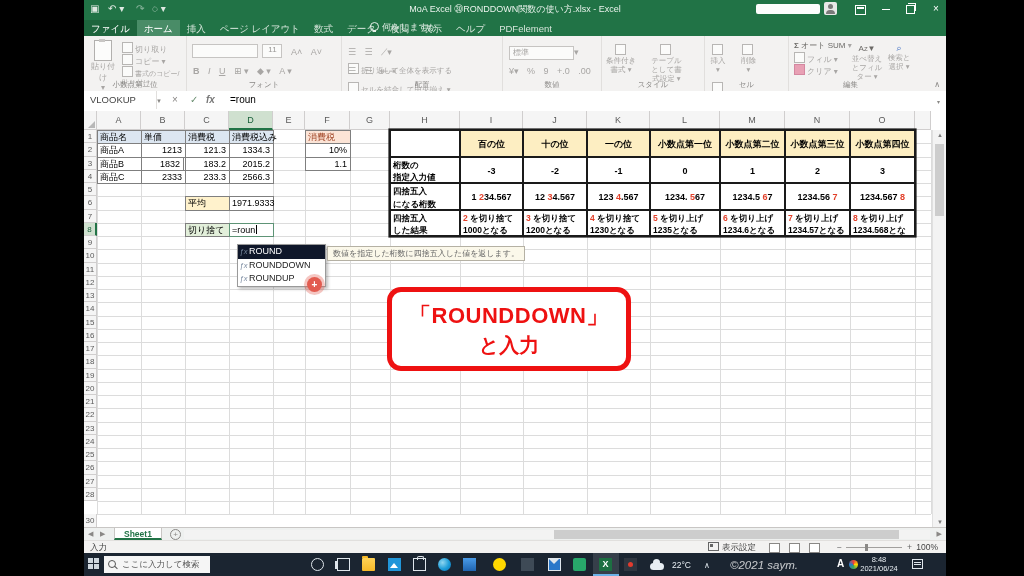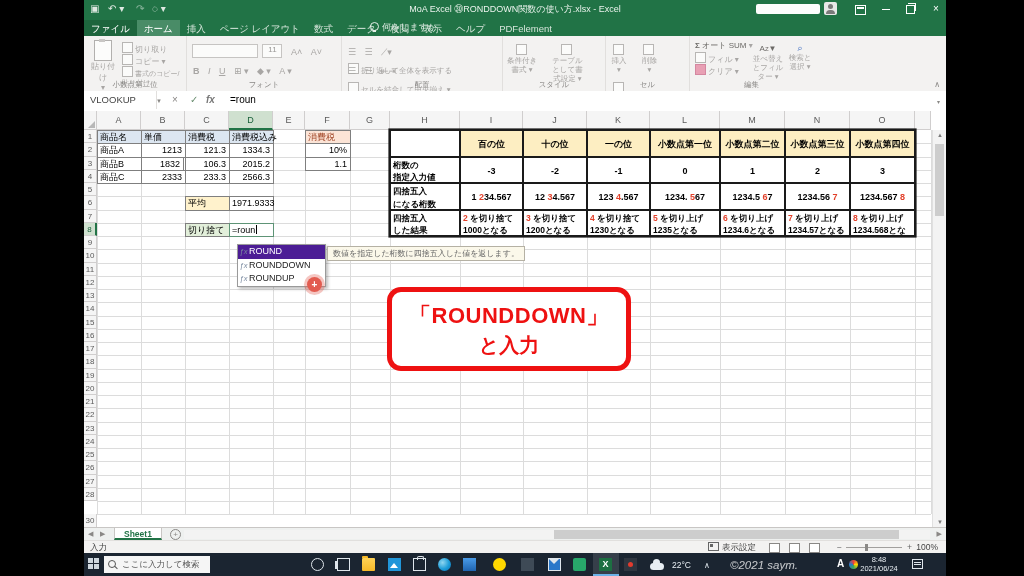--- a/index.html
+++ b/index.html
@@ -86,21 +86,21 @@
   .tcell{position:absolute;border:1px solid #1a1a1a;box-sizing:border-box;font-size:9px;color:#000;overflow:hidden;}
   .tcell.hdr{background:#fdeec2;font-weight:bold;text-align:center;}
   .tcell.ctr{text-align:center;font-weight:bold;}
   .tcell.lines{font-size:8.5px;line-height:12.5px;padding:1px 0 0 2px;font-weight:bold;}
   .diag{background:linear-gradient(to bottom right,transparent calc(50% - .6px),#666 calc(50% - .6px),#666 calc(50% + .6px),transparent calc(50% + .6px));}
 
   
   #dropdown{position:absolute;left:153px;top:133px;width:87px;background:#fff;border:1px solid #9a9a9a;box-shadow:2px 2px 3px rgba(0,0,0,.25);z-index:30;}
   .dditem{height:13.5px;line-height:13.5px;font-size:9px;color:#222;white-space:nowrap;}
   .dditem .fxi{display:inline-block;width:11px;font-size:7.5px;color:#7a8aa0;font-style:italic;text-align:center;}
-  .dditem.sel{background:#4c1d95;color:#fff;}
+  .dditem.sel{background:#0f172a;color:#fff;}
   #ddtooltip{position:absolute;left:243px;top:135px;background:#fbf8ea;border:1px solid #b5b1a4;font-size:8px;color:#666;
              padding:1px 5px;white-space:nowrap;z-index:30;}
   #clickbadge{position:absolute;left:223px;top:166px;width:15px;height:15px;border-radius:50%;background:#e25c50;
               box-shadow:0 0 0 3px rgba(226,92,80,.35);z-index:31;color:#fff;font-size:10px;line-height:15px;text-align:center;font-weight:bold;}
 
   
   #annotation{position:absolute;left:303px;top:176px;width:244px;height:84px;background:#fff;border:5px solid #ee1111;
               border-radius:14px;z-index:40;text-align:center;box-sizing:border-box;}
   #annotation .a1{font-size:22px;font-weight:bold;color:#ee1111;margin-top:9px;line-height:30px;letter-spacing:0.5px;}
   #annotation .a2{font-size:20px;font-weight:bold;color:#ee1111;line-height:28px;}
@@ -241,20 +241,31 @@
           <span class="fmtglyph dimmer">⟋▾</span>
           <span class="rsmall" style="font-size:7.5px"><span class="ricon"></span><span>折り返して全体を表示する</span></span>
         </div>
         <div style="position:absolute;left:6px;top:24px">
           <span class="fmtglyph dimmer">☰</span>
           <span class="fmtglyph dimmer">☰</span>
           <span class="fmtglyph dimmer">⇤⇥</span>
           <span class="rsmall" style="font-size:7.5px"><span class="ricon"></span><span>セルを結合して中央揃え</span> ▾</span>
         </div>
         <div class="glabel">配置</div>
+      </div>
+      <div class="rgroup" style="width:98px">
+        <div style="position:absolute;left:6px;top:5px"><span class="numbox">標準</span><span class="fmtglyph dimmer"> ▾</span></div>
+        <div style="position:absolute;left:6px;top:24px">
+          <span class="fmtglyph dimmer">¥▾</span>
+          <span class="fmtglyph dimmer">%</span>
+          <span class="fmtglyph dimmer">9</span>
+          <span class="fmtglyph dimmer">+.0</span>
+          <span class="fmtglyph dimmer">.00</span>
+        </div>
+        <div class="glabel">数値</div>
       </div>
       <div class="rgroup" style="width:102px">
         <div class="twoline" style="width:32px;margin-top:8px"><span class="ricon"></span><br><span>条件付き書式</span> ▾</div>
         <div class="twoline" style="width:38px;margin-top:8px"><span class="ricon"></span><br><span>テーブルとして書式設定</span> ▾</div>
         <div class="twoline" style="width:24px;margin-top:8px"><span class="ricon"></span><br><span>セルのスタイル</span> ▾</div>
         <div class="glabel">スタイル</div>
       </div>
       <div class="rgroup" style="width:83px">
         <div class="twoline" style="width:20px;margin-top:8px"><span class="ricon"></span><br><span>挿入</span><br>▾</div>
         <div class="twoline" style="width:20px;margin-top:8px"><span class="ricon"></span><br><span>削除</span><br>▾</div>
@@ -388,21 +399,21 @@
           <div class="cell hb" style="left: 101px; top: 19px; width: 45px; height: 14.25px;">消費税</div>
           <div class="cell hb" style="left: 145px; top: 19px; width: 45px; height: 14.25px;">消費税込み</div>
           <div class="cell ho" style="left: 221px; top: 19px; width: 46px; height: 14.25px;">消費税</div>
           <div class="cell b" style="left: 13px; top: 32.25px; width: 45px; height: 14.25px;">商品A</div>
           <div class="cell b r" style="left: 57px; top: 32.25px; width: 45px; height: 14.25px;">1213</div>
           <div class="cell b r" style="left: 101px; top: 32.25px; width: 45px; height: 14.25px;">121.3</div>
           <div class="cell b r" style="left: 145px; top: 32.25px; width: 45px; height: 14.25px;">1334.3</div>
           <div class="cell b r" style="left: 221px; top: 32.25px; width: 46px; height: 14.25px;">10%</div>
           <div class="cell b" style="left: 13px; top: 45.5px; width: 45px; height: 14.25px;">商品B</div>
           <div class="cell b r" style="left: 57px; top: 45.5px; width: 43px; height: 14.25px;">1832</div>
-          <div class="cell b r" style="left: 101px; top: 45.5px; width: 45px; height: 14.25px;">106.3</div>
+          <div class="cell b r" style="left: 101px; top: 45.5px; width: 45px; height: 14.25px;">183.2</div>
           <div class="cell b r" style="left: 145px; top: 45.5px; width: 45px; height: 14.25px;">2015.2</div>
           <div class="cell b r" style="left: 221px; top: 45.5px; width: 46px; height: 14.25px;">1.1</div>
           <div class="cell b" style="left: 13px; top: 58.75px; width: 45px; height: 14.25px;">商品C</div>
           <div class="cell b r" style="left: 57px; top: 58.75px; width: 45px; height: 14.25px;">2333</div>
           <div class="cell b r" style="left: 101px; top: 58.75px; width: 45px; height: 14.25px;">233.3</div>
           <div class="cell b r" style="left: 145px; top: 58.75px; width: 45px; height: 14.25px;">2566.3</div>
           <div class="cell ly" style="left: 101px; top: 85.25px; width: 45px; height: 14.25px;">平均</div>
           <div class="cell b r" style="left: 145px; top: 85.25px; width: 45px; height: 14.25px;">1971.9333</div>
           <div class="cell lg" style="left: 101px; top: 111.75px; width: 45px; height: 14.25px;">切り捨て</div>
           <div class="cell edit" style="left: 145px; top: 111.75px; width: 45px; height: 14.25px;">=roun<span class="caret"></span></div>

